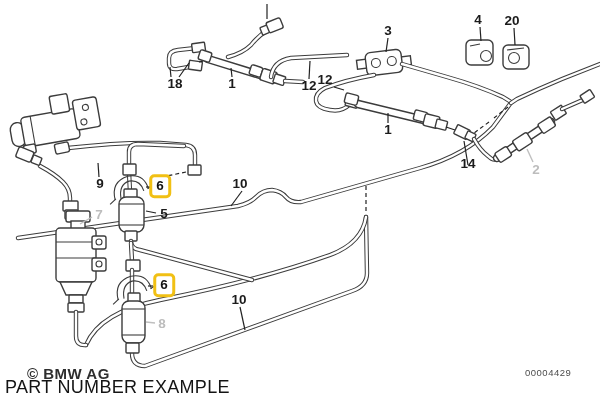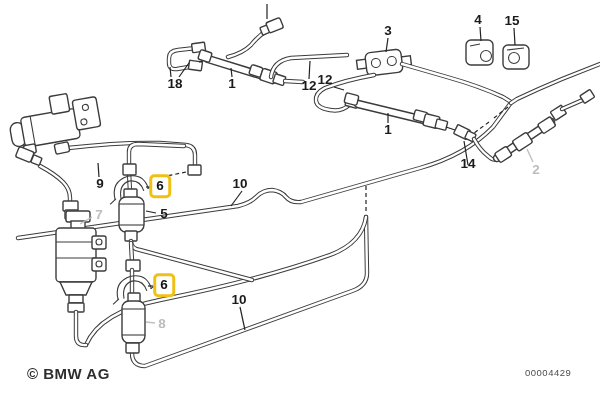--- a/index.html
+++ b/index.html
@@ -247,28 +247,29 @@
     </g>
   </svg>
 
   <div class="plabel" style="left:175px;top:84px">18</div>
   <div class="plabel" style="left:232px;top:84px">1</div>
   <div class="plabel" style="left:388px;top:31px">3</div>
   <div class="plabel" style="left:309px;top:86px">12</div>
   <div class="plabel" style="left:325px;top:80px">12</div>
   <div class="plabel" style="left:388px;top:130px">1</div>
   <div class="plabel" style="left:478px;top:20px">4</div>
-  <div class="plabel" style="left:512px;top:21px">15</div>
+  <div class="plabel" style="left:512px;top:21px">20</div>
   <div class="plabel" style="left:468px;top:164px">14</div>
   <div class="plabel" style="left:100px;top:184px">9</div>
   <div class="plabel" style="left:164px;top:214px">5</div>
   <div class="plabel" style="left:240px;top:184px">10</div>
   <div class="plabel" style="left:239px;top:300px">10</div>
   <div class="plabel muted" style="left:536px;top:170px">2</div>
   <div class="plabel muted" style="left:99px;top:215px">7</div>
   <div class="plabel muted" style="left:162px;top:324px">8</div>
   <div class="plabel hl" style="left:160px;top:186px">6</div>
   <div class="plabel hl" style="left:164px;top:285px">6</div>
 
   <div class="copy">© BMW AG</div>
+  <div class="caption">PART NUMBER EXAMPLE</div>
   <div class="dnum">00004429</div>
 
 </div>
 
 </body></html>

